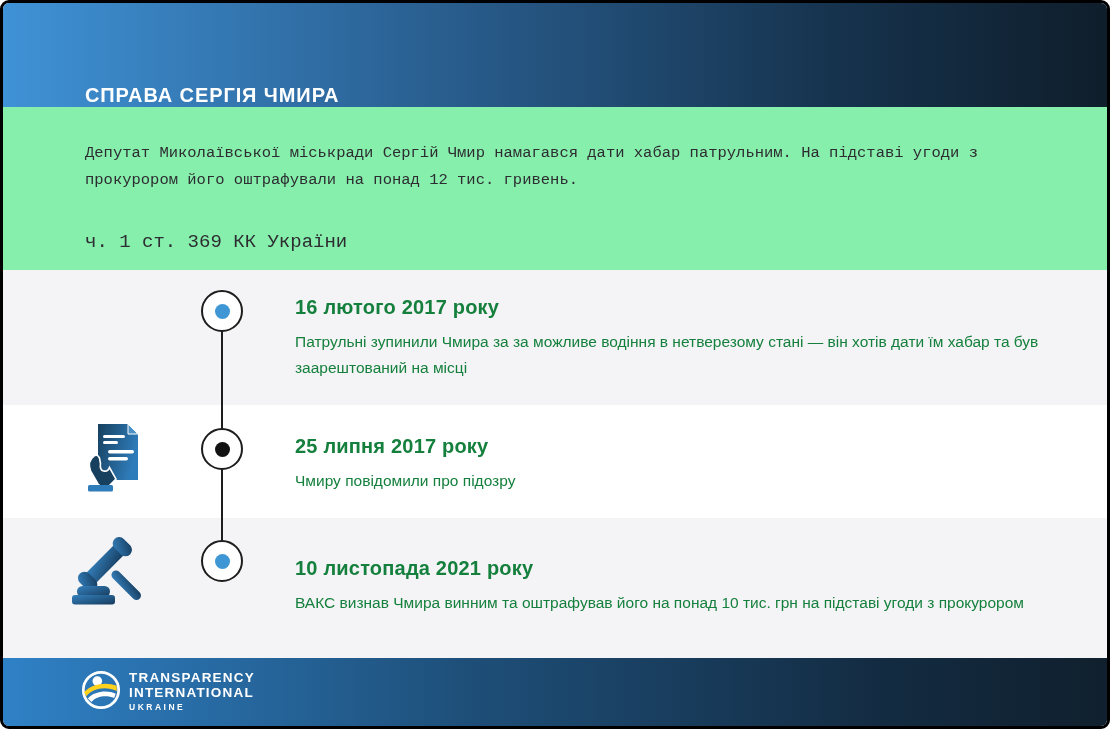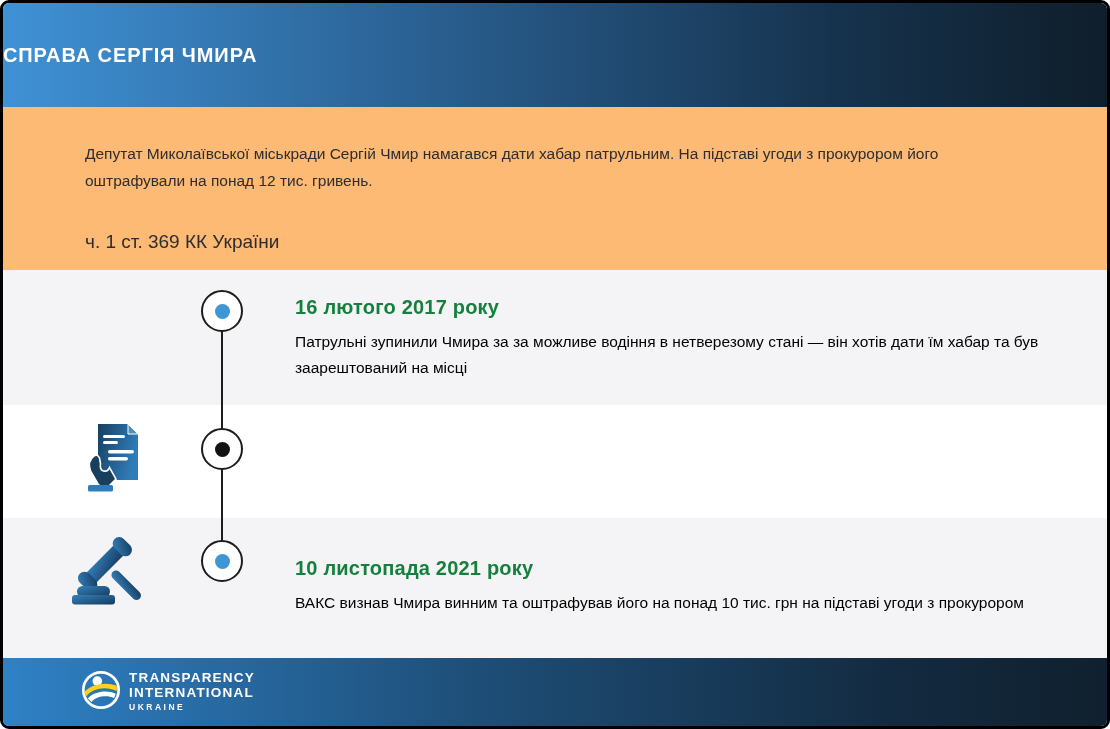--- a/index.html
+++ b/index.html
@@ -6,46 +6,46 @@
   body { background:#ffffff; font-family:"Liberation Sans", sans-serif; }
   .canvas{
     position:relative; width:1110px; height:729px;
     border:3px solid #000; border-radius:9px; overflow:hidden;
     background:#fff; display:flex; flex-direction:column;
   }
   
   .header{
     flex:0 0 104px;
     background:linear-gradient(90deg,#3f92d6 0%,#2a6092 38%,#16334e 75%,#0f1e2b 100%);
-    display:flex; align-items:center; 
+    display:flex; align-items:flex-end; padding-left:82px;
   }
   .header-title{ color:#fff; font-size:20px; font-weight:bold; letter-spacing:0.9px; }
   
-  .intro{ flex:0 0 163px; background:#fdba74; padding:33px 88px 0 82px; }
+  .intro{ flex:0 0 163px; background:#86efac; padding:33px 88px 0 82px;font-family:Liberation Mono, monospace; }
   .description{ font-size:15.5px; line-height:1.75; color:#2d2d31; max-width:940px; }
   .law-ref{ margin-top:37px; font-size:19px; color:#2d2d31; }
   
   .timeline{ position:relative; flex:0 0 388px; }
   .tl-line{ position:absolute; left:218px; top:41px; width:2px; height:250px; background:#1d1d1d; z-index:1; }
   .tl-row{ position:relative; }
   .row-1{ height:135px; background:#f4f4f6; }
   .row-2{ height:113px; background:#ffffff; }
   .row-3{ height:140px; background:#f4f4f6; }
   .marker{
     position:absolute; left:198px; width:42px; height:42px;
     border:2px solid #1d1d1d; border-radius:50%; background:#fff;
     display:flex; align-items:center; justify-content:center; z-index:2;
   }
   .row-1 .marker{ top:20px; } .row-2 .marker{ top:23px; } .row-3 .marker{ top:22px; }
   .dot{ width:15px; height:15px; border-radius:50%; }
   .dot-blue{ background:#3e97d4; } .dot-black{ background:#121212; }
   .event{ position:absolute; left:292px; width:768px; }
   .row-1 .event{ top:26px; } .row-2 .event{ top:30px; } .row-3 .event{ top:39px; }
   .event-date{ font-size:20px; font-weight:bold; color:#15803d; letter-spacing:0.2px; }
-  .event-text{ margin-top:10px; font-size:15.5px; line-height:1.7; color:#000000; }
+  .event-text{ margin-top:10px; font-size:15.5px; line-height:1.7; color:#15803d; }
   .row-icon{ position:absolute; z-index:2; }
   .row-2 .row-icon{ left:82px; top:16px; }
   .row-3 .row-icon{ left:66px; top:19px; }
   
   .footer{
     flex:1 1 auto;
     background:linear-gradient(90deg,#2f81c6 0%,#1e4f79 42%,#132b41 80%,#10202e 100%);
     display:flex; align-items:center; padding-left:78px;
   }
   .logo{ display:flex; align-items:center; gap:8px; }
@@ -95,20 +95,24 @@
           <rect x="18" y="20" width="15" height="3" rx="1.5" fill="#fff"></rect>
           <rect x="23" y="29" width="26" height="3.4" rx="1.7" fill="#fff"></rect>
           <rect x="23" y="36" width="20" height="3.4" rx="1.7" fill="#fff"></rect>
           <path d="M9 35 Q2 40 5.5 50 L13 63 Q17 69 24 65 L31 58 L24.5 46.5 Q23 51 18.5 50 Q14.5 49 15.5 42.5 L14.5 37 Q12 32.5 9 35 Z" fill="#17405f" stroke="#fff" stroke-width="1.6"></path>
           <rect x="3" y="64" width="25" height="6.5" rx="1.5" fill="#2f7cba"></rect>
         </svg>
       </span>
       <div class="marker">
         <span class="dot dot-black"></span>
       </div>
+      <div class="event">
+        <h2 class="event-date">25 липня 2017 року</h2>
+        <p class="event-text">Чмиру повідомили про підозру</p>
+      </div>
     </div>
 
     <div class="tl-row row-3">
       <span class="row-icon">
         <svg width="86" height="74" viewBox="0 0 86 74">
           <defs>
             <linearGradient id="gGavel" x1="0" y1="0" x2="1" y2="1">
               <stop offset="0" stop-color="#3581bd"></stop>
               <stop offset="1" stop-color="#153a5c"></stop>
             </linearGradient>

